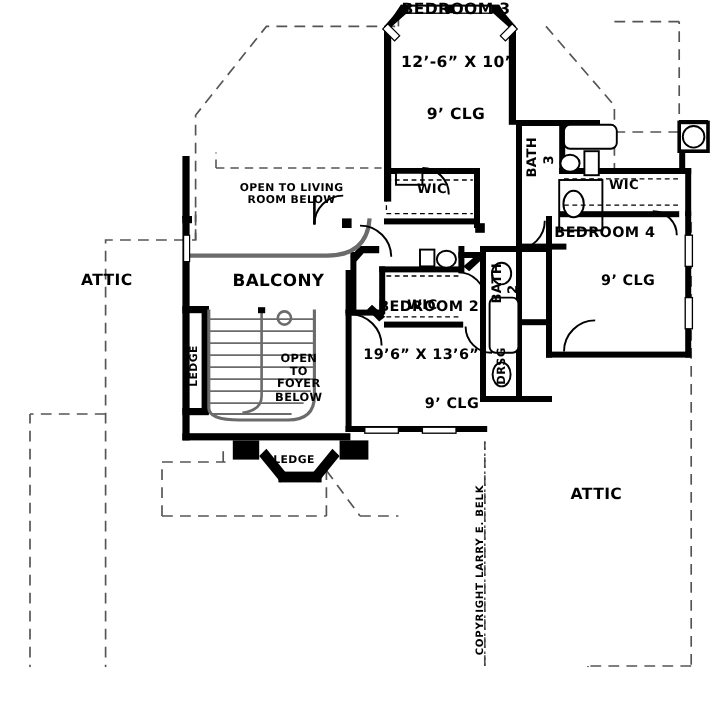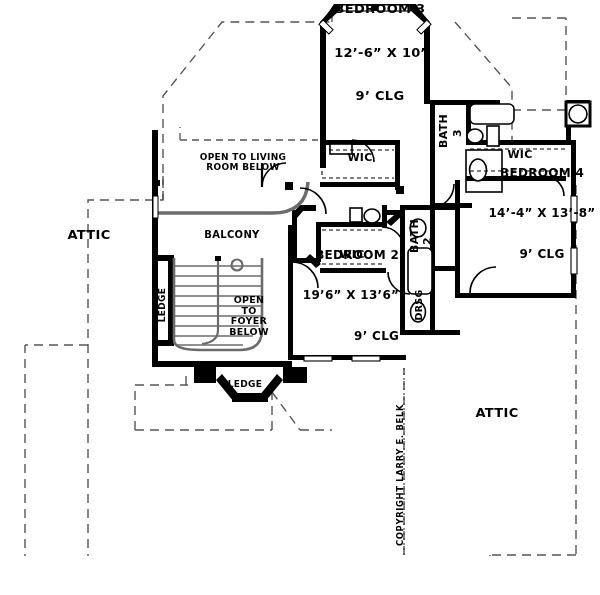--- a/index.html
+++ b/index.html
@@ -281,37 +281,36 @@
     </g>
 
   </svg>
 
   <div class="lbl" style="left:380px; top:53px; transform:translate(-50%,-50%); font-size:13px;">
     <div>BEDROOM 3</div>
     <div>12’-6” X 10’</div>
     <div>9’ CLG</div>
   </div>
 
-  <div class="lbl" style="left:542px; top:214px; transform:translate(-50%,-50%); font-size:12px;">
+  <div class="lbl" style="left:504px; top:214px; transform:translate(-50%,-50%); font-size:12px;text-align:right;">
     <div>BEDROOM 4</div>
-    <div>14’-4” X 13’-8”</div>
     <div>9’ CLG</div>
   </div>
 
   <div class="lbl" style="left:351px; top:296px; transform:translate(-50%,-50%); font-size:12px;text-align:right;">
     <div>BEDROOM 2</div>
     <div>19’6” X 13’6”</div>
     <div>9’ CLG</div>
   </div>
 
   <div class="lbl" style="left:89px; top:235px; transform:translate(-50%,-50%); font-size:13px;">ATTIC</div>
 
   <div class="lbl" style="left:497px; top:413px; transform:translate(-50%,-50%); font-size:13px;">ATTIC</div>
 
-  <div class="lbl" style="left:232px; top:235px; transform:translate(-50%,-50%); font-size:10px;">BALCONY</div>
+  <div class="lbl" style="left:232px; top:235px; transform:translate(-50%,-50%); font-size:14px;">BALCONY</div>
 
   <div class="lbl" style="left:243px; top:162px; transform:translate(-50%,-50%); font-size:9px;">OPEN TO LIVING
 ROOM BELOW</div>
 
   <div class="lbl" style="left:249px; top:316px; transform:translate(-50%,-50%); font-size:9.5px;">OPEN
 TO
 FOYER
 BELOW</div>
 
   <div class="lbl" style="left:360px; top:158px; transform:translate(-50%,-50%); font-size:11px;">WIC</div>

